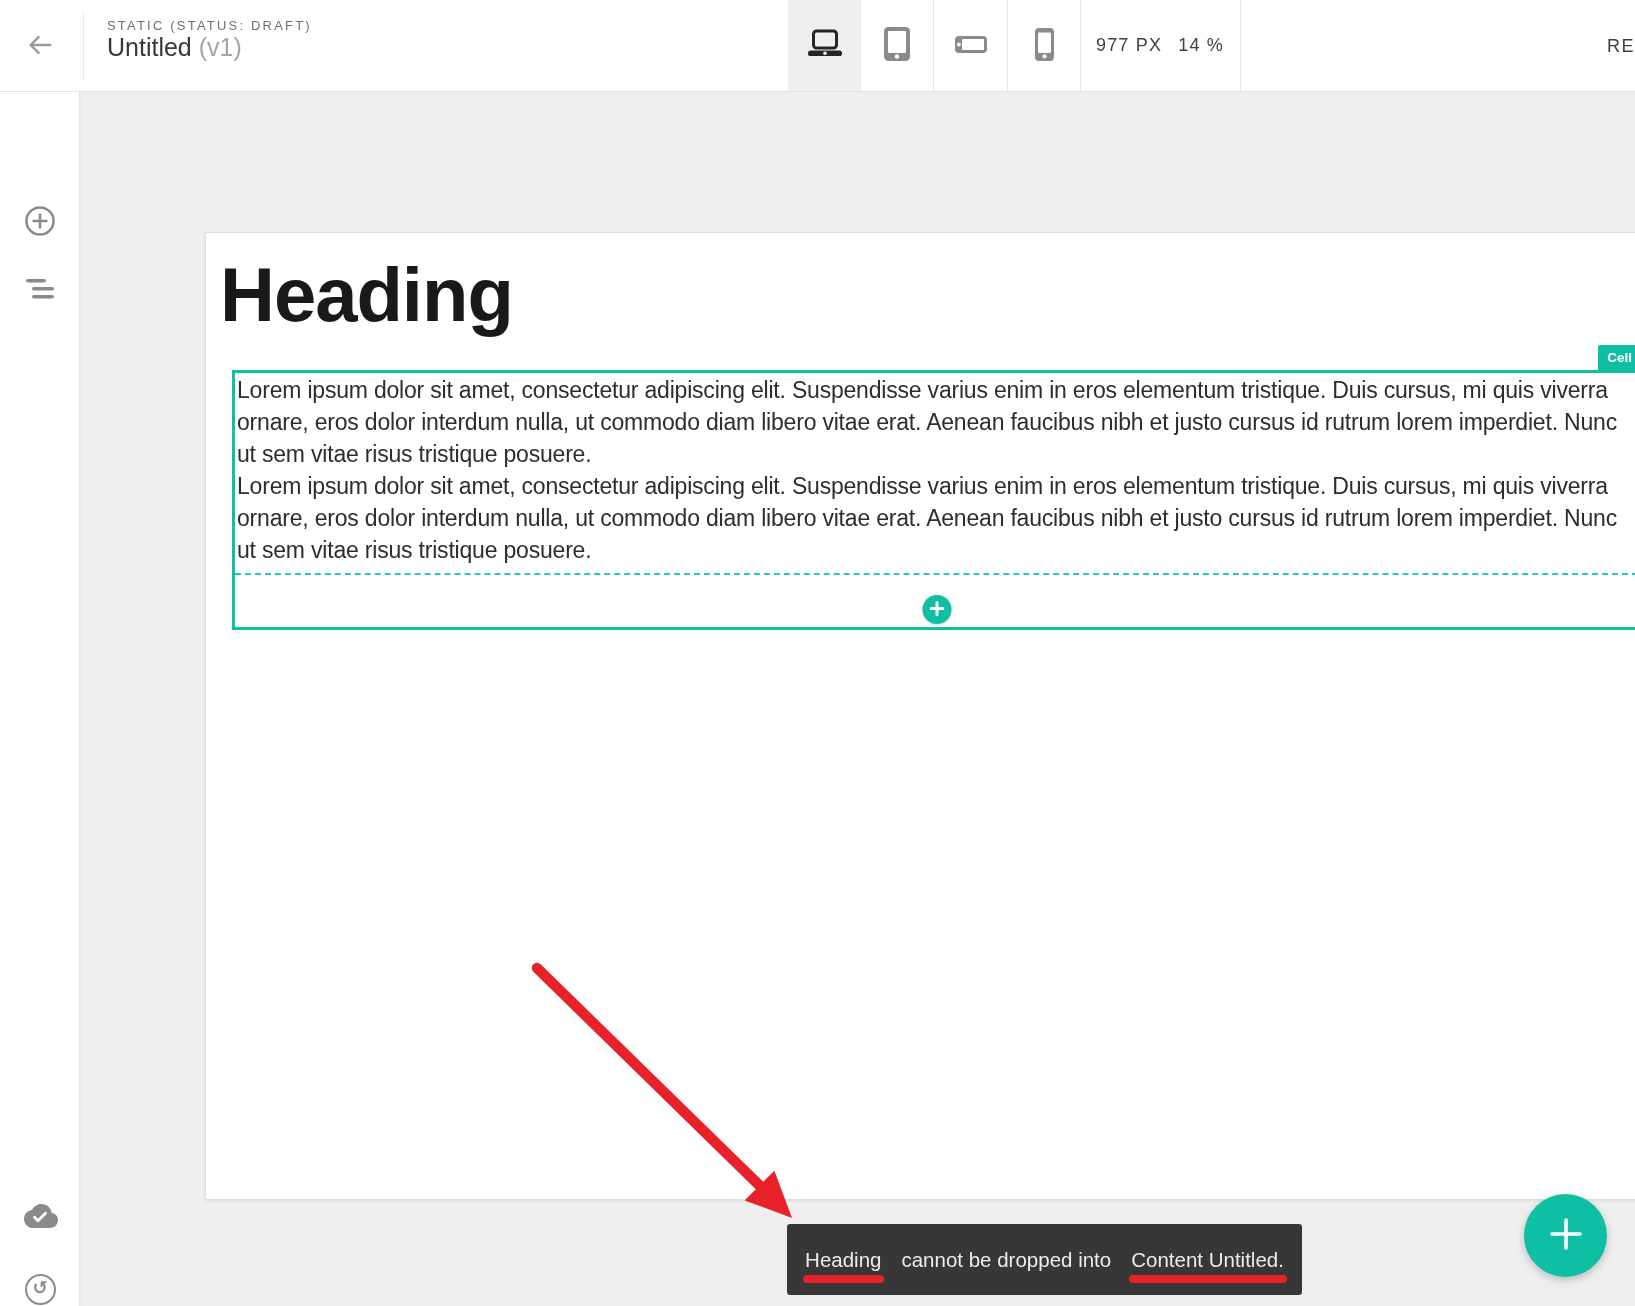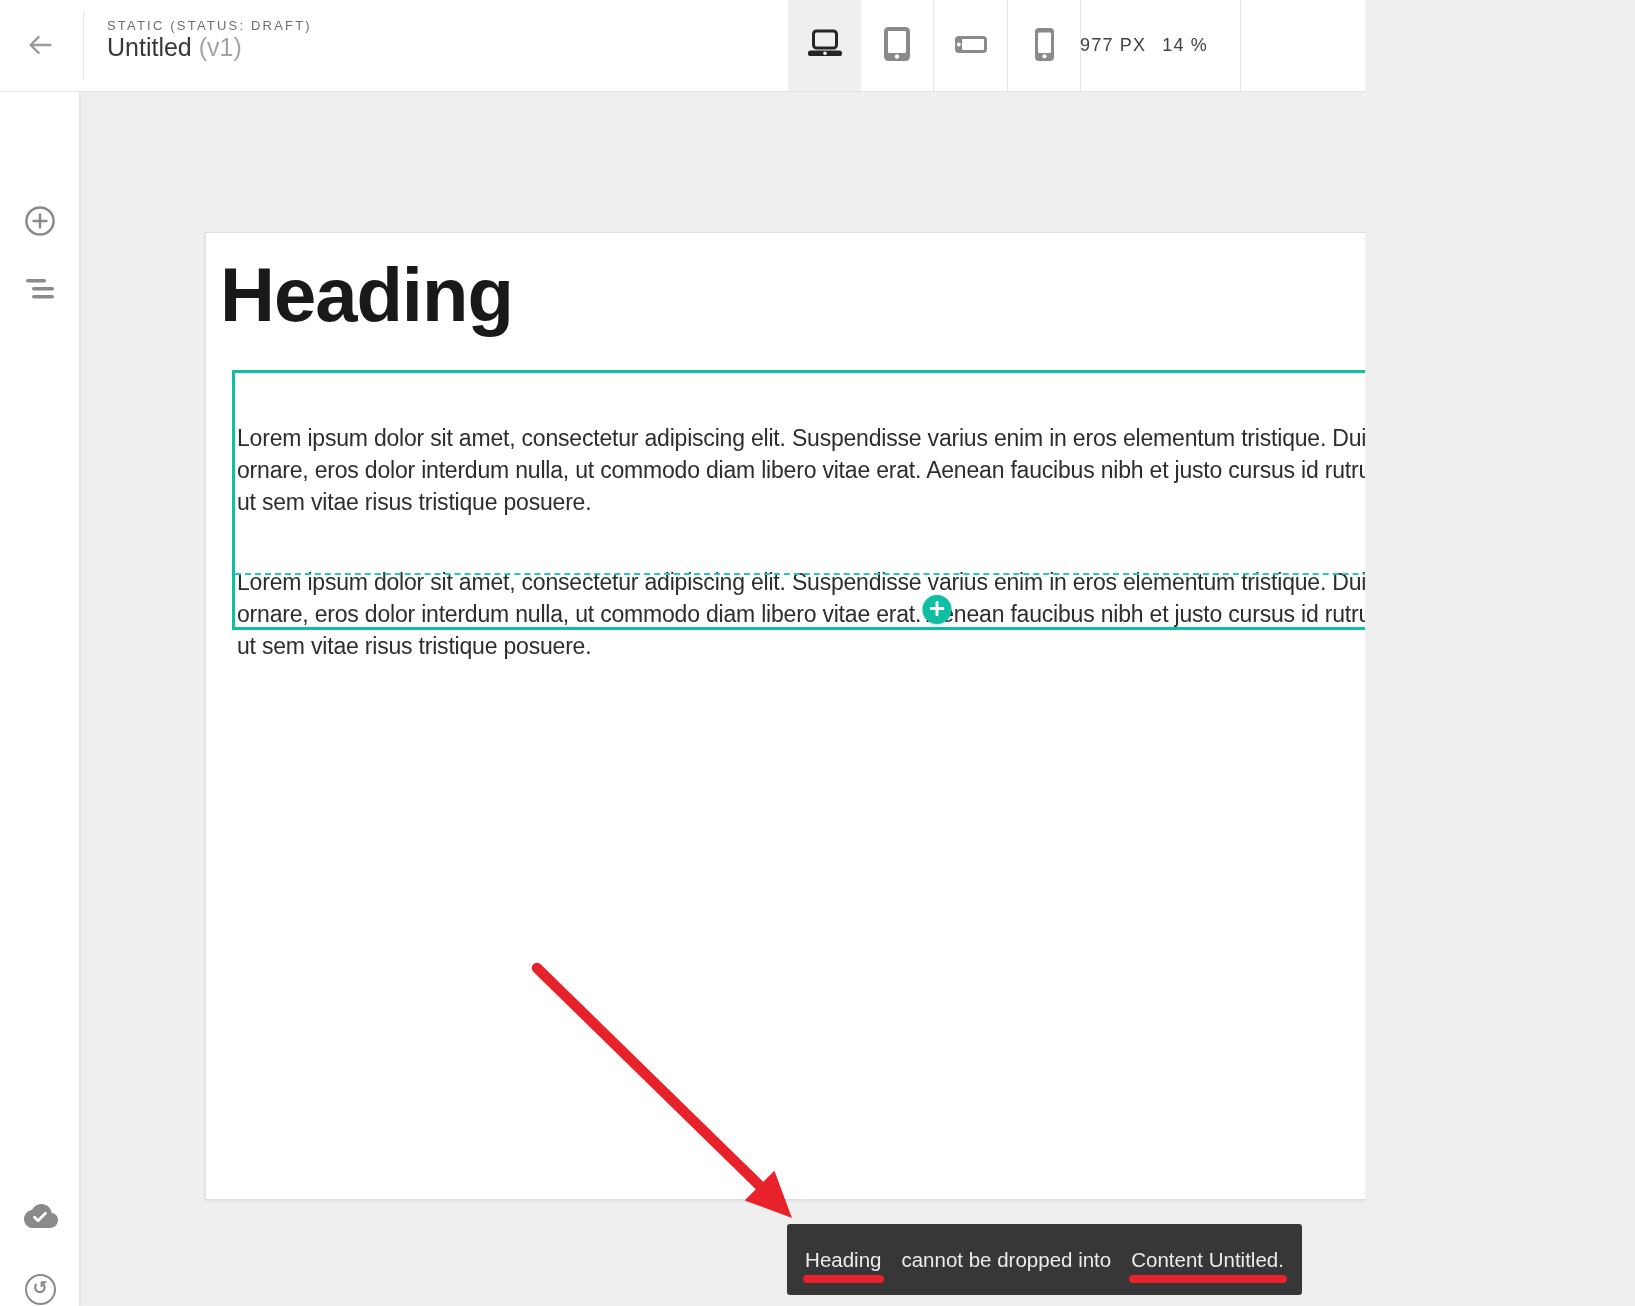--- a/index.html
+++ b/index.html
@@ -6,50 +6,50 @@
     --accent:#0fbfa4;
     --accent-dashed:#29c7bd;
     --red:#e8222a;
     --tooltip-bg:#373737;
     --icon-gray:#8a8a8a;
     --icon-dark:#262626;
   }
   *{margin:0;padding:0;box-sizing:border-box;}
   html,body{width:1635px;height:1306px;overflow:hidden;}
   body{font-family:"Liberation Sans",sans-serif;background:#f0efef;}
-  .screen{position:relative;width:1365px;height:1306px;background:#15803d;overflow:hidden;}
+  .screen{position:relative;width:1635px;height:1306px;background:#15803d;overflow:hidden;}
 
   
   .topbar{position:absolute;left:0;top:0;width:1635px;height:92px;background:#fff;border-bottom:1px solid #e2e2e2;z-index:20;}
   .back-btn{position:absolute;left:20px;top:28px;width:40px;height:36px;display:flex;align-items:center;justify-content:center;cursor:pointer;background:none;border:none;}
   .tb-divider{position:absolute;top:12px;width:1px;height:68px;background:#e6e6e6;}
   .tb-divider.full{top:0;height:91px;}
   .title-block{position:absolute;left:107px;top:18px;}
   .eyebrow{font-size:13px;letter-spacing:2.2px;color:#6f6f6f;font-weight:500;}
   .title-row{font-size:25px;color:#383838;}
   .title-version{color:#a5a5a5;margin-left:7px;}
   .dev-btn{position:absolute;top:0;height:91px;display:flex;align-items:center;justify-content:center;background:none;border:none;cursor:pointer;}
   .dev-btn.active{background:#efefef;}
-  .vp-label{position:absolute;left:1080px;top:0;width:160px;height:91px;display:flex;align-items:center;gap:16px;font-size:18px;color:#414141;letter-spacing:1.2px;white-space:nowrap;}
+  .vp-label{position:absolute;left:1080px;top:0;width:160px;height:91px;display:flex;align-items:center;justify-content:center;gap:16px;font-size:18px;color:#414141;letter-spacing:1.2px;white-space:nowrap;}
   .ret-label{position:absolute;left:1607px;top:36px;font-size:18px;letter-spacing:1.5px;color:#3f3f3f;white-space:nowrap;}
 
   
   .rail{position:absolute;left:0;top:92px;width:80px;height:1214px;background:#fff;border-right:1px solid #e4e4e4;box-shadow:1px 0 3px rgba(0,0,0,0.04);z-index:15;}
   .rail-btn{position:absolute;left:0;width:80px;height:56px;display:flex;align-items:center;justify-content:center;background:none;border:none;cursor:pointer;color:var(--icon-gray);}
   .undo-redo{font-family:"DejaVu Sans",sans-serif;width:31px;height:31px;border:2.5px solid var(--icon-gray);border-radius:50%;display:flex;align-items:center;justify-content:center;font-size:18px;font-weight:700;color:var(--icon-gray);line-height:1;padding-bottom:2px;}
 
   
   .canvas{position:absolute;left:80px;top:92px;width:1555px;height:1214px;background:#f0efef;}
   .page{position:absolute;left:125px;top:140px;width:1465px;height:968px;background:#fff;border:1px solid #dedede;box-shadow:0 1px 3px rgba(0,0,0,0.07);}
   .page-heading{position:absolute;left:14px;top:22px;font-size:76px;font-weight:700;color:#191919;letter-spacing:-1px;line-height:1.05;}
 
   .cell{position:absolute;left:26px;top:137px;width:1409px;height:260px;border:3px solid var(--accent);}
   .cell-badge{position:absolute;right:-3px;top:-28px;height:25px;line-height:25px;padding:0 9px;background:var(--accent);color:#fff;font-size:13.5px;font-weight:700;border-radius:2px 2px 0 0;}
   .cell-text{padding:1px 2px 0 2px;}
-  .cell-text p{font-size:23px;line-height:32px;color:#2d2d2d;letter-spacing:-0.2px;margin-top:48px;}
+  .cell-text p{font-size:23px;line-height:32px;color:#2d2d2d;letter-spacing:-0.2px;}
   .drop-line{position:absolute;left:0;right:0;top:200px;border-top:2px dashed var(--accent-dashed);}
   .cell-add{position:absolute;left:50%;top:222px;transform:translateX(-50%);width:29px;height:29px;border-radius:50%;background:var(--accent);border:none;display:flex;align-items:center;justify-content:center;cursor:pointer;box-shadow:0 1px 3px rgba(0,0,0,0.18);}
 
   
   .arrow-overlay{position:absolute;left:0;top:0;width:1635px;height:1306px;z-index:60;pointer-events:none;}
 
   
   .tooltip{position:absolute;left:787px;top:1224px;width:515px;height:71px;background:var(--tooltip-bg);border-radius:3px;z-index:40;display:flex;align-items:center;justify-content:center;color:#ececec;font-size:20.5px;white-space:nowrap;}
   .tooltip .word{position:relative;display:inline-block;}
   .tooltip .underlined::after{content:"";position:absolute;left:-2px;right:-3px;bottom:-11px;height:8px;border-radius:4px;background:var(--red);}

